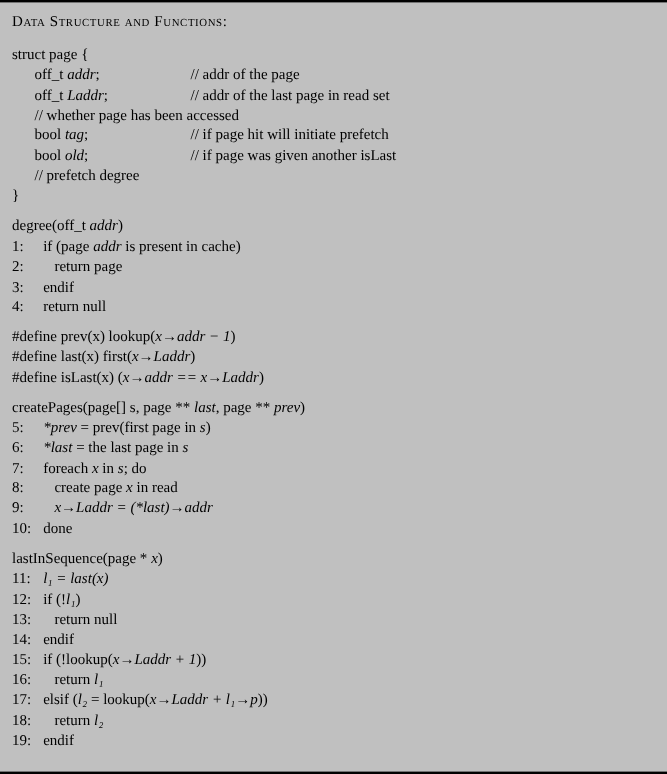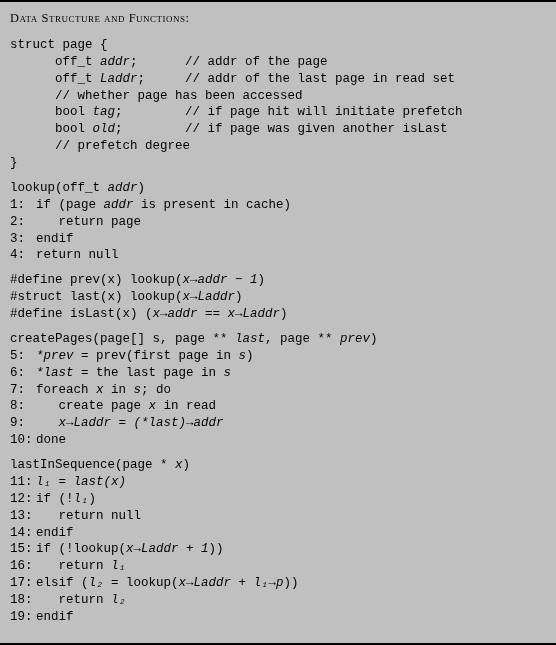--- a/index.html
+++ b/index.html
@@ -16,21 +16,21 @@
     line-height:1.35;
     color:#000;
     overflow:hidden;
   }
   .title{
     font-variant:small-caps;
     letter-spacing:0.5px;
     margin-bottom:2px;
   }
   .gap{height:8px;}
-  .line{white-space:pre;font-family:Liberation Mono, monospace;}
+  .line{white-space:pre;}
   .num{display:inline-block;width:26px;}
   .it{font-style:italic;}
   .cmt{display:inline-block;}
   .col{display:flex;}
   .cfield{min-width:130px;}
 </style>
 </head>
 <body>
 
 <div class="title">Data Structure and Functions:</div>
@@ -42,30 +42,30 @@
     <div class="line col"><span>      </span><span class="cfield">off_t <span class="it">Laddr</span>;</span><span class="cmt">// addr of the last page in read set</span></div>
     <div class="line col"><span>      </span><span class="cmt">// whether page has been accessed</span></div>
     <div class="line col"><span>      </span><span class="cfield">bool <span class="it">tag</span>;</span><span class="cmt">// if page hit will initiate prefetch</span></div>
     <div class="line col"><span>      </span><span class="cfield">bool <span class="it">old</span>;</span><span class="cmt">// if page was given another isLast</span></div>
     <div class="line col"><span>      </span><span class="cmt">// prefetch degree</span></div>
   </div>
 <div class="line">}</div>
 
 <div class="gap"></div>
 
-<div class="line"><span>lookup(off_t </span><span class="it">addr</span><span>)</span></div>
+<div class="line"><span>degree(off_t </span><span class="it">addr</span><span>)</span></div>
 <div class="line"><span class="num">1:</span><span>if (page </span><span class="it">addr</span><span> is present in cache)</span></div>
 <div class="line"><span class="num">2:</span><span>   </span><span>return page</span></div>
 <div class="line"><span class="num">3:</span><span>endif</span></div>
 <div class="line"><span class="num">4:</span><span>return null</span></div>
 
 <div class="gap"></div>
 
 <div class="line"><span>#define prev(x) lookup(</span><span class="it">x→addr − 1</span><span>)</span></div>
-<div class="line"><span>#struct last(x) lookup(</span><span class="it">x→Laddr</span><span>)</span></div>
+<div class="line"><span>#define last(x) first(</span><span class="it">x→Laddr</span><span>)</span></div>
 <div class="line"><span>#define isLast(x) (</span><span class="it">x→addr == x→Laddr</span><span>)</span></div>
 
 <div class="gap"></div>
 
 <div class="line"><span>createPages(page[] s, page ** </span><span class="it">last</span><span>, page ** </span><span class="it">prev</span><span>)</span></div>
 <div class="line"><span class="num">5:</span><span class="it">*prev</span><span> = prev(first page in </span><span class="it">s</span><span>)</span></div>
 <div class="line"><span class="num">6:</span><span class="it">*last</span><span> = the last page in </span><span class="it">s</span></div>
 <div class="line"><span class="num">7:</span><span>foreach </span><span class="it">x</span><span> in </span><span class="it">s</span><span>; do</span></div>
 <div class="line"><span class="num">8:</span><span>   </span><span>create page </span><span class="it">x</span><span> in read</span></div>
 <div class="line"><span class="num">9:</span><span>   </span><span class="it">x→Laddr = (*last)→addr</span></div>

